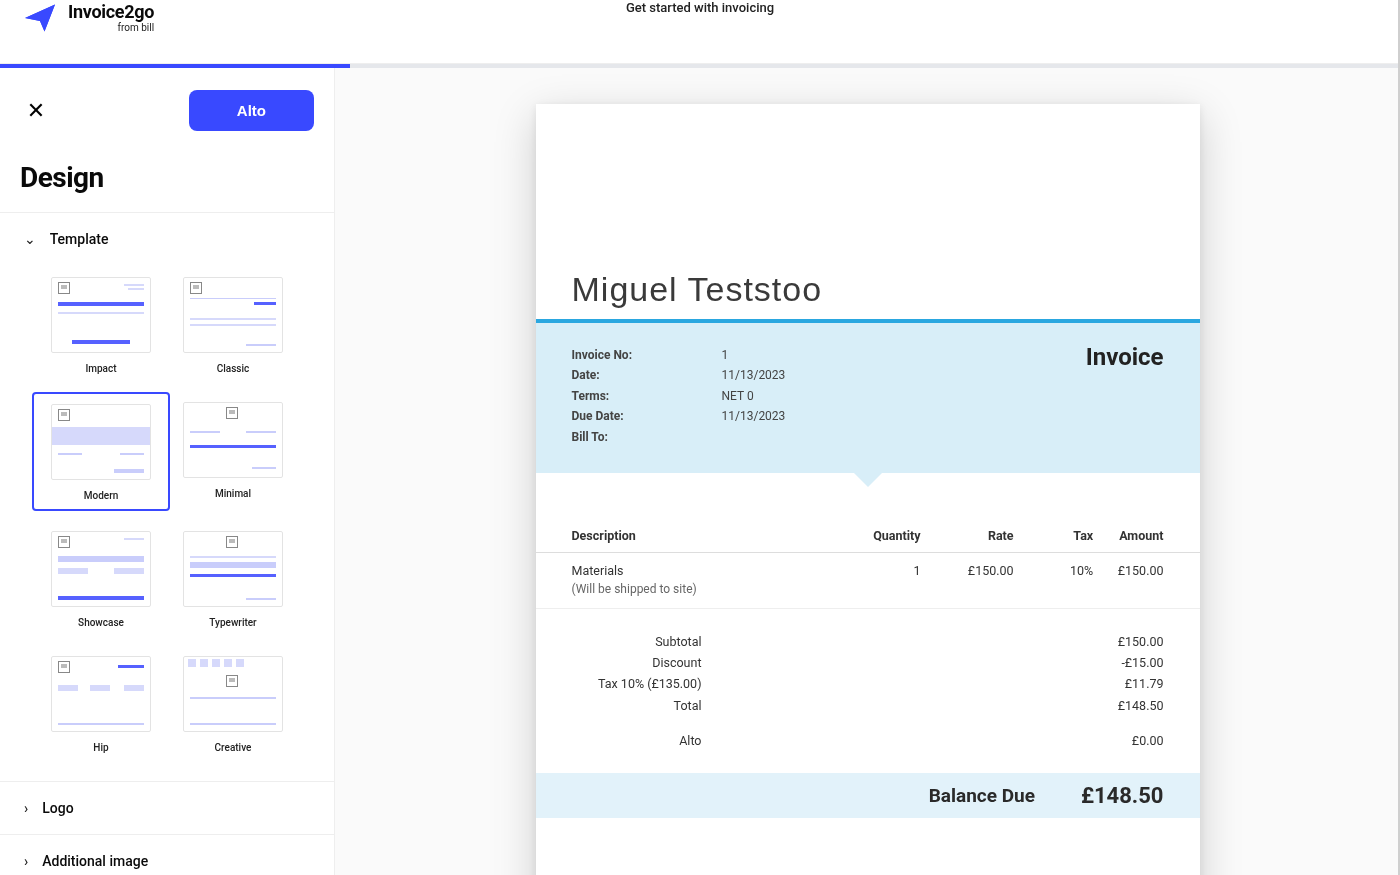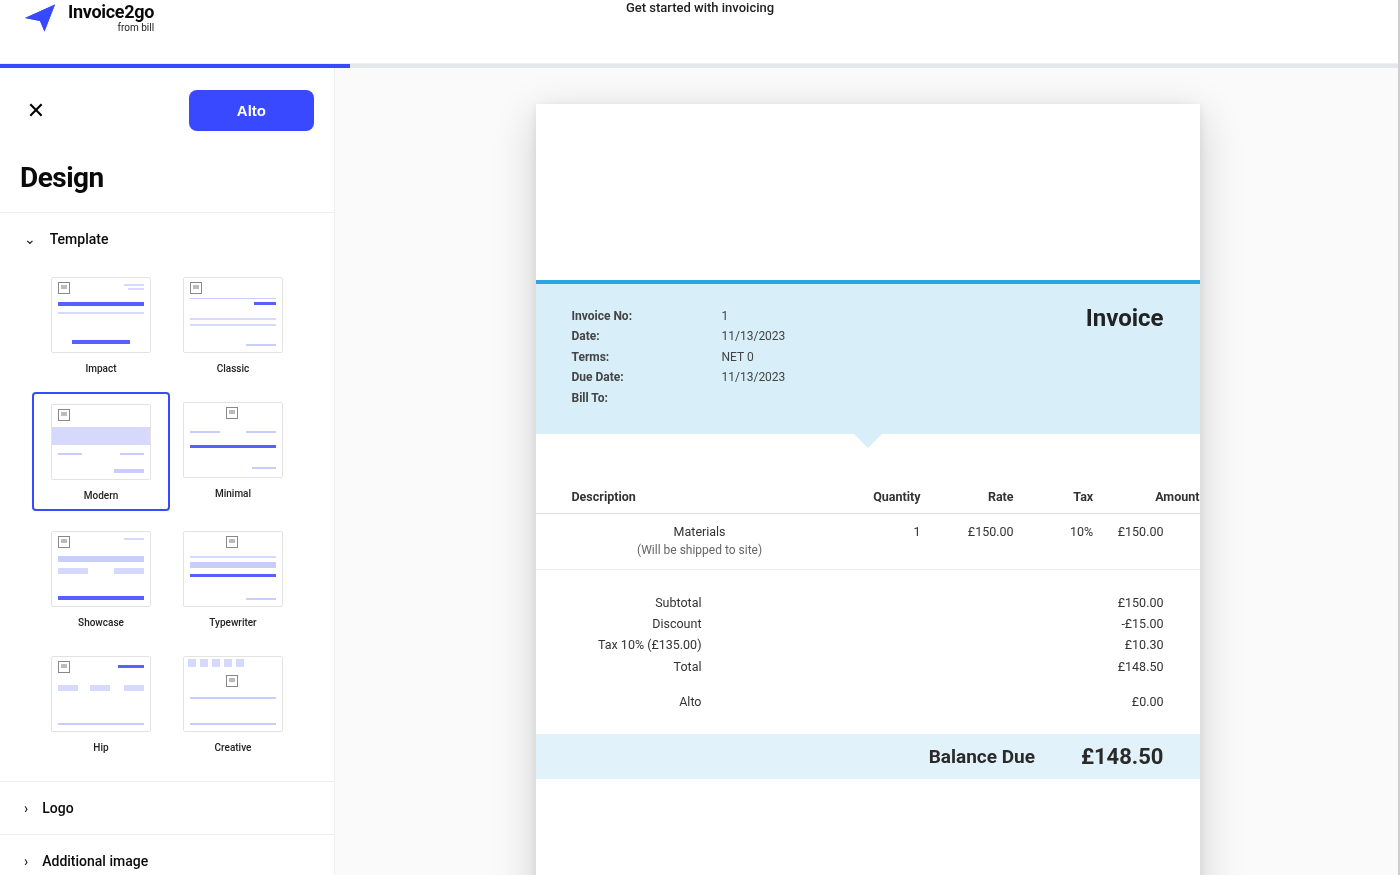--- a/index.html
+++ b/index.html
@@ -53,23 +53,23 @@
 .inv-meta-band::after { content:""; position:absolute; left:50%; bottom:-14px; transform:translateX(-50%); width:0; height:0; border-left:14px solid transparent; border-right:14px solid transparent; border-top:14px solid #d8eef8; }
 .inv-type-label { position: absolute; right: 36px; top: 20px; font-size: 24px; font-weight: 700; color: #222; }
 .meta-row { display: flex; font-size: 12px; color: #333; line-height: 1.7; }
 .meta-row .ml { width: 150px; font-weight: 700; color: #444; }
 .meta-row .mv { color: #444; }
 .meta-addr { margin-top: 12px; margin-left: 150px; font-size: 12px; color: #444; line-height: 1.6; }
 
 .inv-table { width: 100%; border-collapse: collapse; margin-top: 46px; font-size: 12.5px; }
 .inv-table th { text-align: right; font-weight: 700; color: #333; padding: 9px 0; border-bottom: 1px solid #ddd; }
 .inv-table th:first-child { text-align: left; padding-left: 36px; }
-.inv-table th:last-child { }
+.inv-table th:last-child { padding-right: 36px; }
 .inv-table td { text-align: right; padding: 10px 0 4px 0; color: #333; vertical-align: top; border-bottom: 1px solid #eee; padding-bottom: 12px; }
-.inv-table td:first-child { text-align: center; padding-left: 36px; }
+.inv-table td:first-child { text-align: left; padding-left: 36px; }
 .inv-table td:last-child { padding-right: 36px; }
 .inv-table .item-note { font-size: 12px; color: #666; margin-top: 4px; }
 
 .totals { margin-top: 22px; padding: 0 36px; }
 .totals-row { display:flex; justify-content: space-between; font-size: 12.5px; color:#333; line-height: 1.7; }
 .totals-row .tl { width: 170px; text-align: right; padding-right: 40px; }
 .totals-row .tv { width: 90px; text-align: right; }
 .balance-row { margin-top: 22px; background: #e2f2fa; padding: 10px 36px; display:flex; justify-content: flex-end; align-items: center; gap: 46px; }
 .balance-row .bl { font-size: 19px; font-weight: 700; color: #2a2a2a; }
 .balance-row .bv { font-size: 22px; font-weight: 700; color: #2a2a2a; }
@@ -229,20 +229,21 @@
             <span>Additional image</span>
           </div>
         </div>
       </div>
     </aside>
 
     <main class="preview-pane">
       <div class="invoice-page">
         <div class="inv-inner">
           <div style="height:130px;"></div>
+          <div class="inv-name">Miguel Teststoo</div>
         </div>
         <div class="inv-hr"></div>
         <div class="inv-meta-band">
           <div class="inv-type-label">Invoice</div>
           <div class="meta-row">
               <span class="ml">Invoice No:</span>
               <span class="mv">1</span>
             </div>
           <div class="meta-row">
               <span class="ml">Date:</span>
@@ -290,21 +291,21 @@
           <div class="totals-row">
               <span class="tl">Subtotal</span>
               <span class="tv">£150.00</span>
             </div>
           <div class="totals-row">
               <span class="tl">Discount</span>
               <span class="tv">-£15.00</span>
             </div>
           <div class="totals-row">
               <span class="tl">Tax 10% (£135.00)</span>
-              <span class="tv">£10.30</span>
+              <span class="tv">£11.79</span>
             </div>
           <div class="totals-row">
               <span class="tl">Total</span>
               <span class="tv">£148.50</span>
             </div>
           <div style="height:14px;"></div>
           <div class="totals-row">
               <span class="tl">Alto</span>
               <span class="tv">£0.00</span>
             </div>

